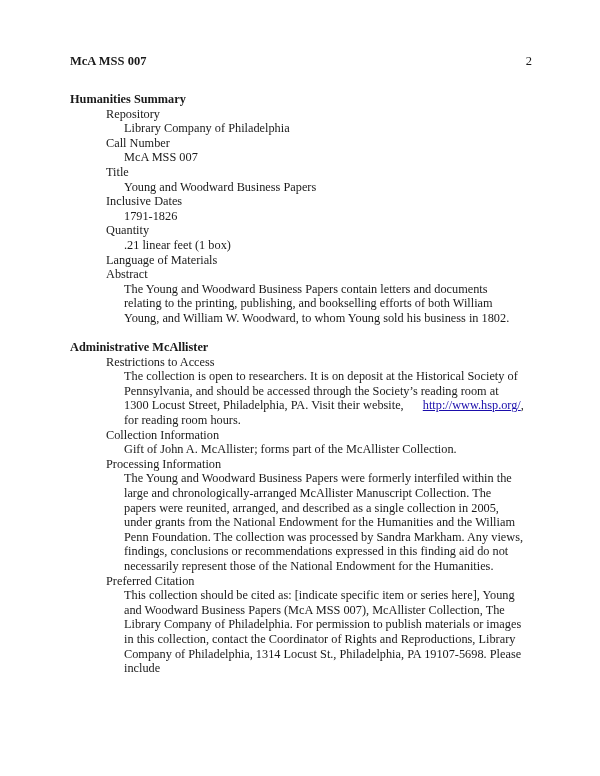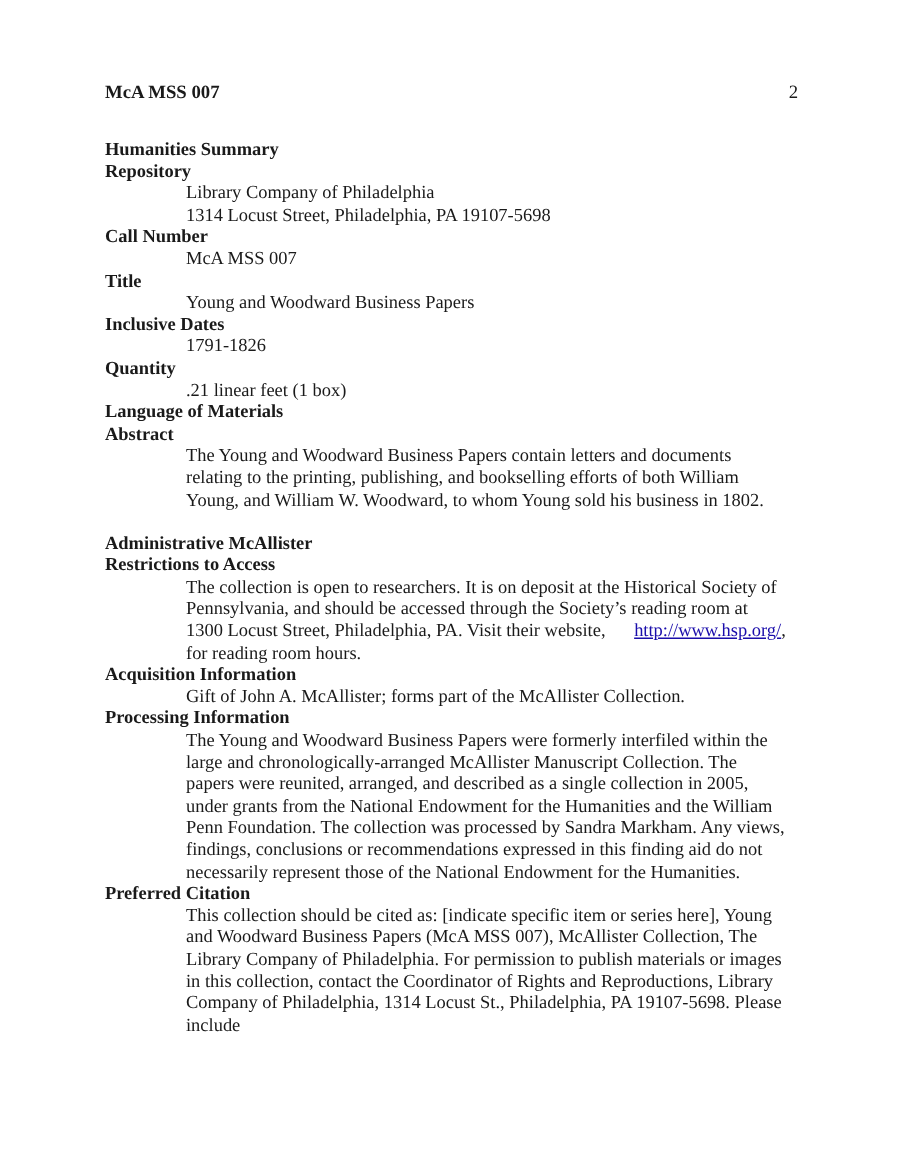--- a/index.html
+++ b/index.html
@@ -14,40 +14,39 @@
   }
   .page-header .page-num {
     position: absolute; right: 0; top: 0; font-weight: normal;
   }
   .content {
     position: absolute; top: 92px; left: 70px; width: 462px;
     font-size: 12.3px; line-height: 14.6px;
   }
   .section { margin-bottom: 14.6px; }
   .section-title { font-weight: bold; }
-  .field-label { font-weight: bold; }
+  .field-label { font-weight: normal; margin-left: 36px; }
   .field-value { margin-left: 54px; margin-right: 8px; }
   a.link { color: #1a0dab; text-decoration: underline; padding-left: 16px; }
 </style>
 </head>
 <body>
 
 <div class="page-header">
   <span>McA MSS 007</span>
   <span class="page-num">2</span>
 </div>
 
 <div class="content">
 
   <div class="section">
     <div class="section-title">Humanities Summary</div>
 
     <div class="field-label">Repository</div>
     <div class="field-value">Library Company of Philadelphia</div>
-    <div class="field-value">1314 Locust Street, Philadelphia, PA 19107-5698</div>
 
     <div class="field-label">Call Number</div>
     <div class="field-value">McA MSS 007</div>
 
     <div class="field-label">Title</div>
     <div class="field-value">Young and Woodward Business Papers</div>
 
     <div class="field-label">Inclusive Dates</div>
     <div class="field-value">1791-1826</div>
 
@@ -59,21 +58,21 @@
     <div class="field-label">Abstract</div>
     <div class="field-value">The Young and Woodward Business Papers contain letters and documents relating to the printing, publishing, and bookselling efforts of both William Young, and William W. Woodward, to whom Young sold his business in 1802.</div>
   </div>
 
   <div class="section">
     <div class="section-title">Administrative McAllister</div>
 
     <div class="field-label">Restrictions to Access</div>
     <div class="field-value"><span>The collection is open to researchers. It is on deposit at the Historical Society of Pennsylvania, and should be accessed through the Society’s reading room at 1300 Locust Street, Philadelphia, PA. Visit their website, </span><a class="link" href="#">http://www.hsp.org/</a><span>, for reading room hours.</span></div>
 
-    <div class="field-label">Acquisition Information</div>
+    <div class="field-label">Collection Information</div>
     <div class="field-value">Gift of John A. McAllister; forms part of the McAllister Collection.</div>
 
     <div class="field-label">Processing Information</div>
     <div class="field-value">The Young and Woodward Business Papers were formerly interfiled within the large and chronologically-arranged McAllister Manuscript Collection. The papers were reunited, arranged, and described as a single collection in 2005, under grants from the National Endowment for the Humanities and the William Penn Foundation. The collection was processed by Sandra Markham. Any views, findings, conclusions or recommendations expressed in this finding aid do not necessarily represent those of the National Endowment for the Humanities.</div>
 
     <div class="field-label">Preferred Citation</div>
     <div class="field-value">This collection should be cited as: [indicate specific item or series here], Young and Woodward Business Papers (McA MSS 007), McAllister Collection, The Library Company of Philadelphia. For permission to publish materials or images in this collection, contact the Coordinator of Rights and Reproductions, Library Company of Philadelphia, 1314 Locust St., Philadelphia, PA 19107-5698. Please include</div>
   </div>
 
 </div>

